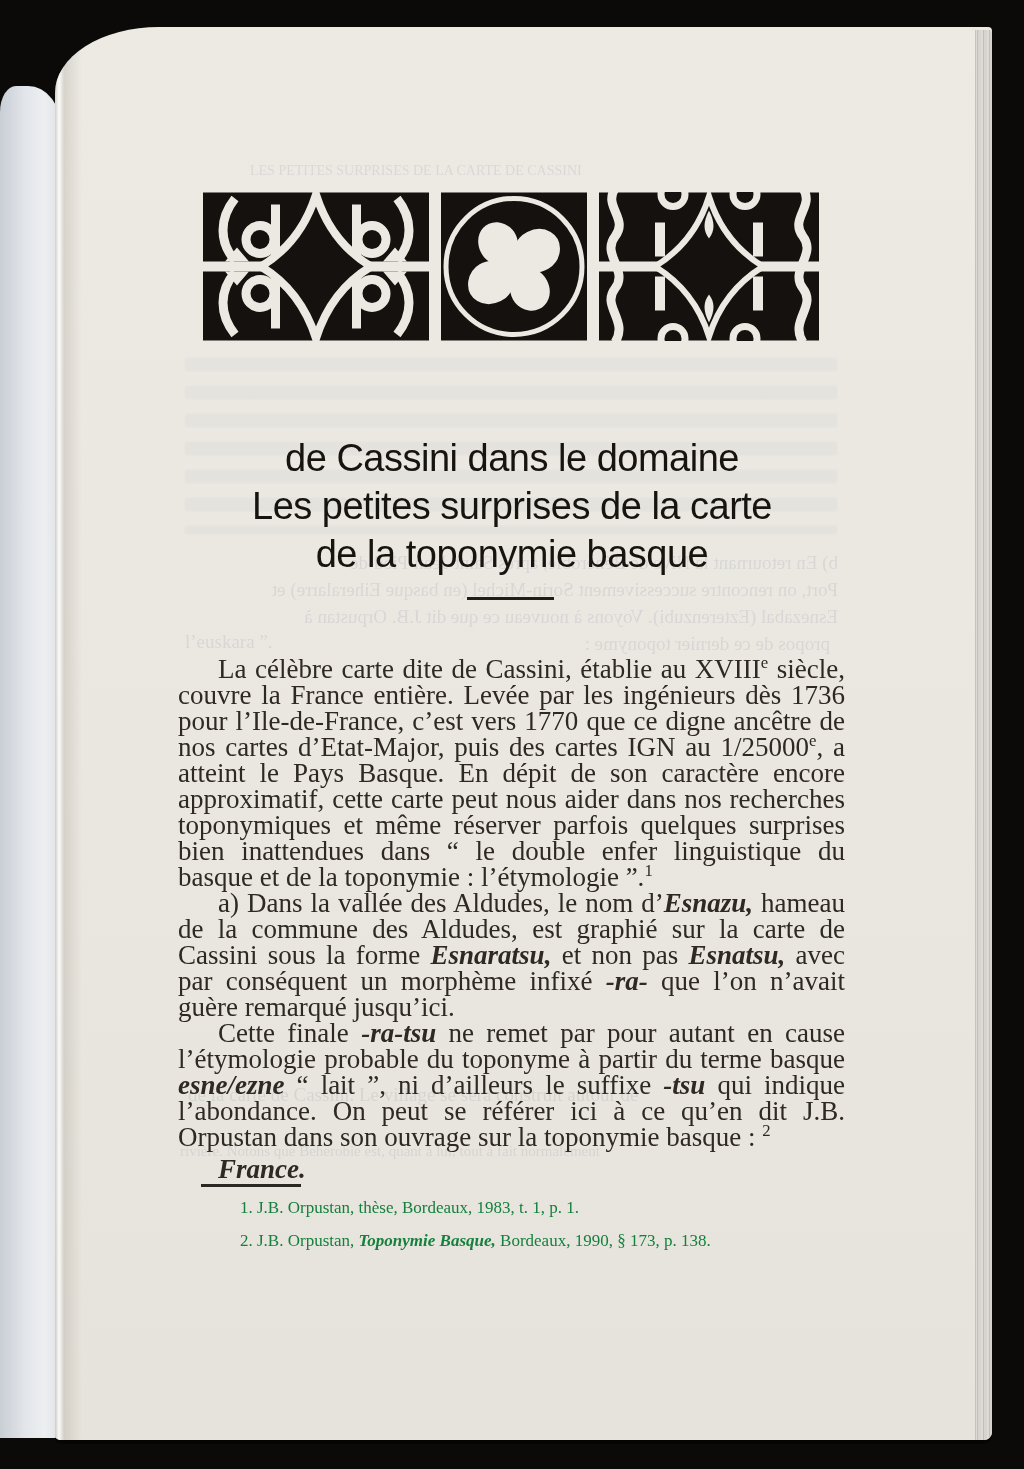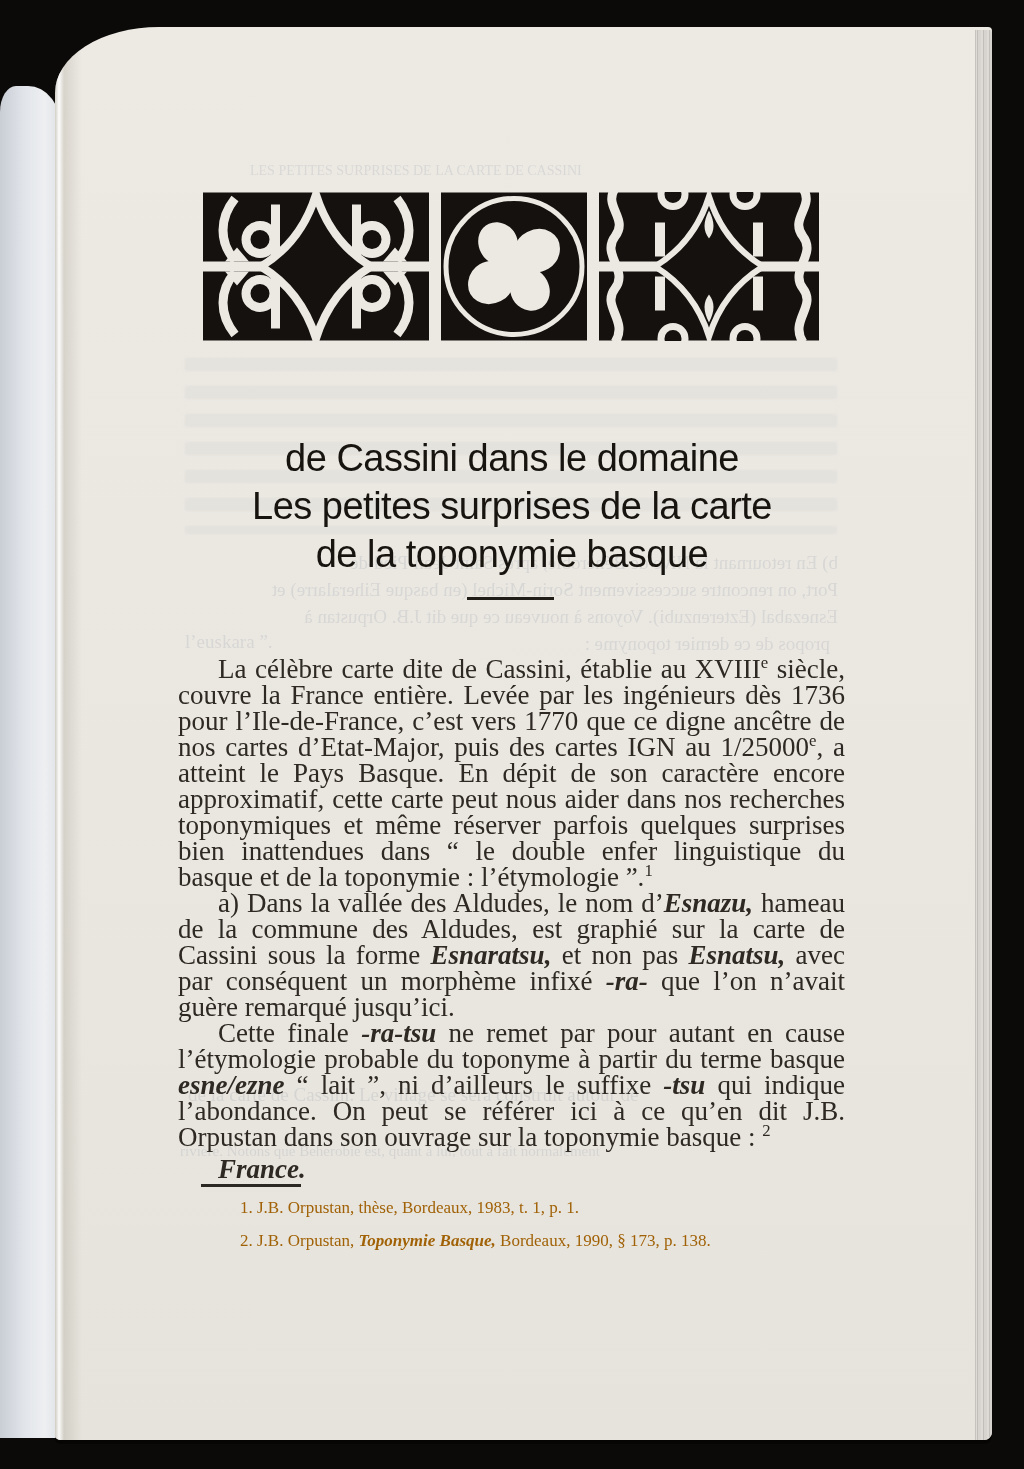--- a/index.html
+++ b/index.html
@@ -33,21 +33,21 @@
     font-family:"Liberation Sans",sans-serif;font-size:38px;line-height:48px;
     letter-spacing:-0.5px;color:#17140f;}
   .title-rule{position:absolute;left:467px;top:597px;width:87px;height:3px;background:#201d19;}
   .body-text{position:absolute;left:178px;top:656px;width:667px;
     font-size:27px;line-height:26px;color:#2e2923;text-align:justify;}
   .body-text p{margin:0;text-indent:40px;}
   .it{font-style:italic;font-weight:bold;}
   .sp{vertical-align:super;font-size:.62em;line-height:0;}
   .foot-rule{position:absolute;left:201px;top:1184px;width:100px;height:3px;background:#2b2823;}
   .footnotes{position:absolute;left:178px;top:1194px;width:667px;padding-left:0;
-    font-size:17px;line-height:28px;color:#a16207;}
+    font-size:17px;line-height:28px;color:#15803d;}
   .footnotes p{margin:0 0 5px 0;padding-left:62px;}
 </style>
 </head>
 <body>
 
 <div class="scene">
 
   <div class="under-page"></div>
 
   <div class="page">

